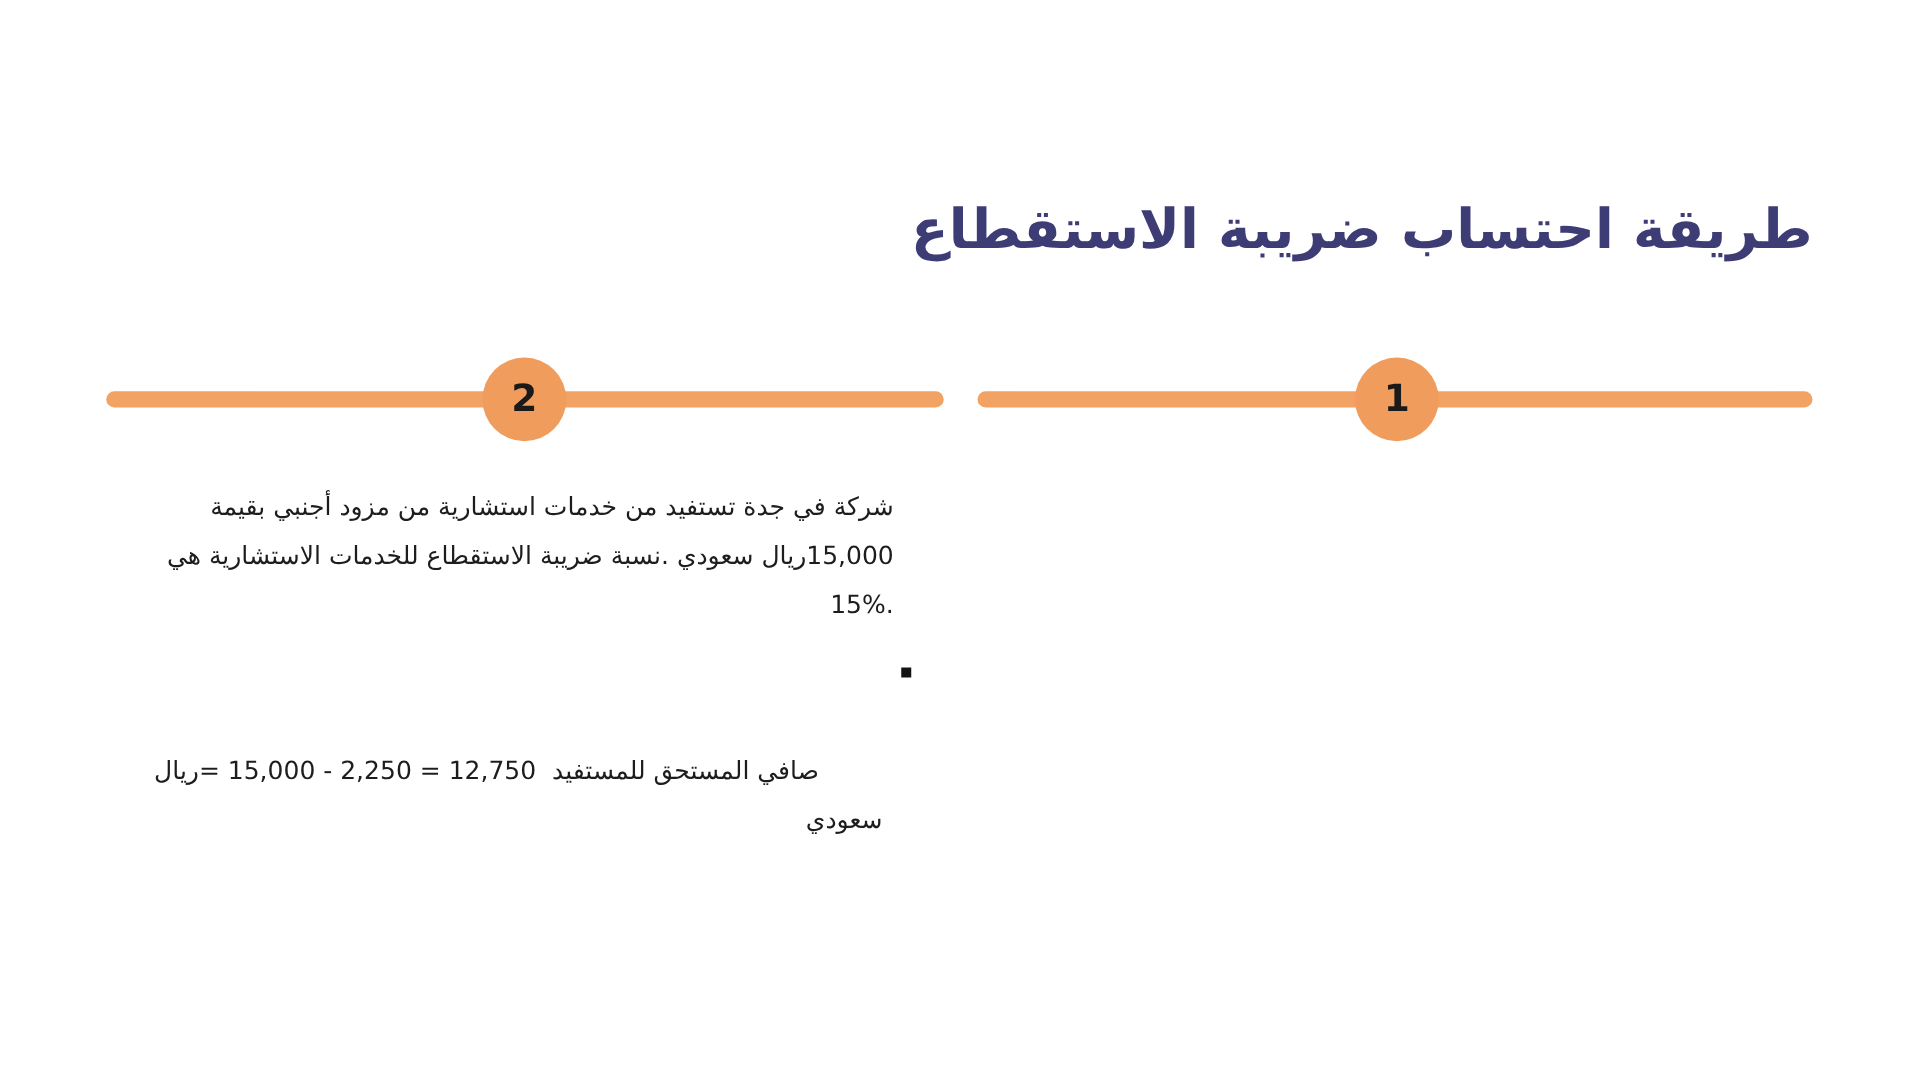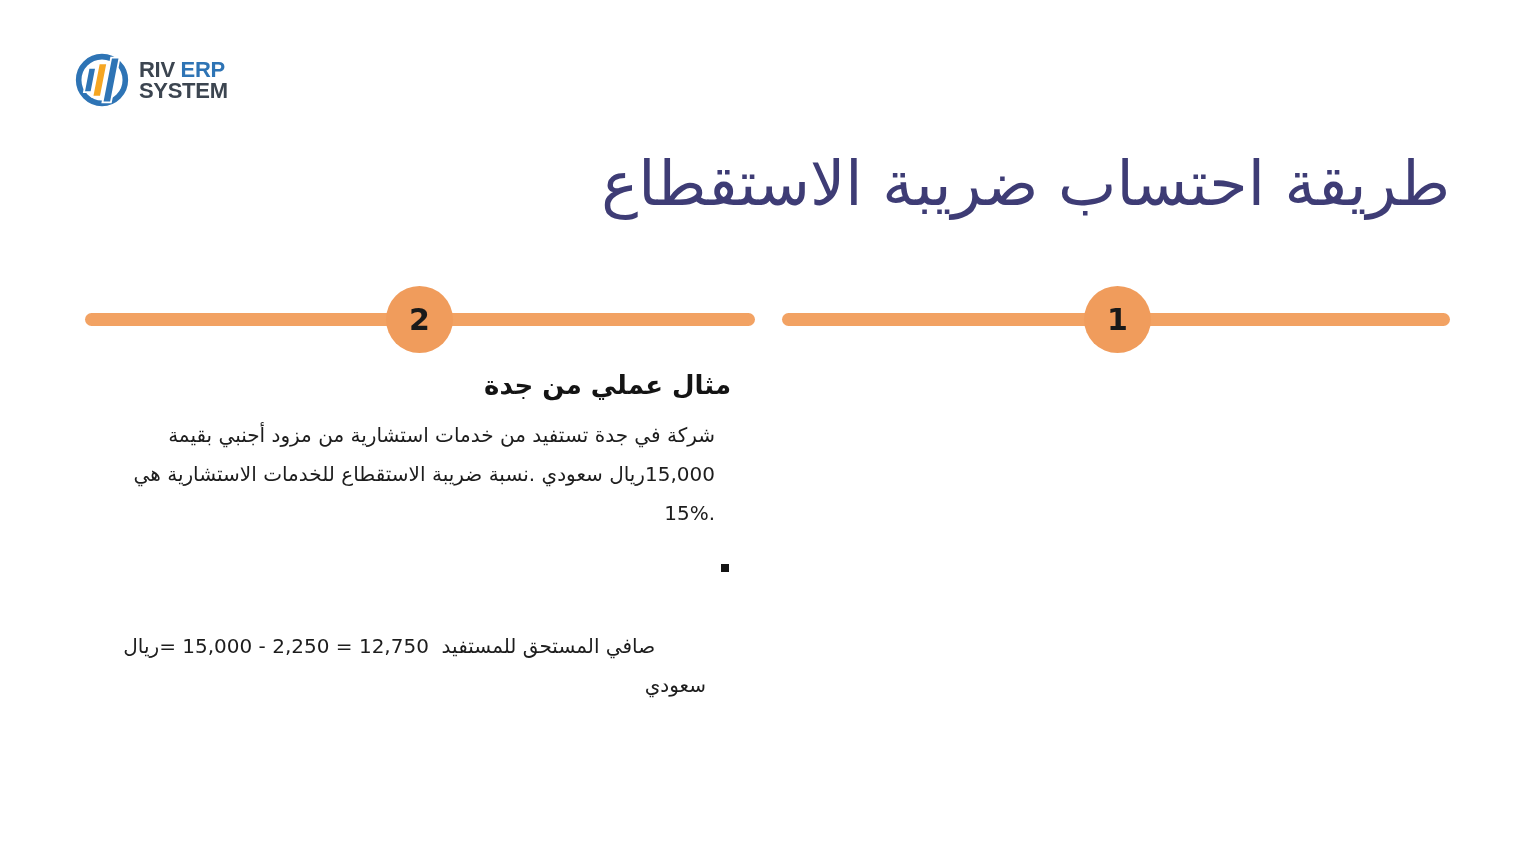--- a/index.html
+++ b/index.html
@@ -7,22 +7,22 @@
          font-family:"DejaVu Sans",sans-serif;color:#1c1c1c;}
 
   
   .logo{position:absolute;left:74px;top:52px;display:flex;align-items:center;gap:9px;}
   .logo svg{display:block;}
   .logo-text{font-family:"Liberation Sans","DejaVu Sans",sans-serif;font-weight:700;
              font-size:22px;line-height:21px;letter-spacing:-0.3px;color:var(--logoDark,#3c4550);}
   .logo-text .erp{color:var(--logoBlue,#2e74b5);}
 
   
-  .title{position:absolute;top:142px;right:86px;direction:rtl;white-space:nowrap;
-         font-size:62px;line-height:1.35;font-weight:400;color:var(--title,#3e3c75);}
+  .title{position:absolute;top:154px;right:86px;direction:rtl;white-space:nowrap;
+         font-size:44px;line-height:1.35;font-weight:700;color:var(--title,#3e3c75);}
 
   
   .tl-line{position:absolute;top:313px;height:13px;border-radius:8px;background:var(--accent,#f2a263);}
   .tl-line.right{left:782px;width:668px;}
   .tl-line.left{left:85px;width:670px;}
   .tl-circle{position:absolute;top:286px;width:67px;height:67px;border-radius:50%;
              background:var(--accentCircle,#f09c5c);display:flex;align-items:center;justify-content:center;
              font-size:30px;font-weight:600;color:#1a1a1a;}
   .tl-circle.c1{left:1084px;}
   .tl-circle.c2{left:386px;}
@@ -37,51 +37,33 @@
   .step ul{list-style:none;margin:16px 0 0 0;padding:0;}
   .step li{position:relative;padding-right:25px;margin:0 0 6px 0;
            font-size:20px;line-height:39px;color:#1d1d1d;white-space:pre-wrap;}
   .bullet-square{position:absolute;right:2px;top:15px;width:8px;height:8px;background:#141414;}
 </style>
 </head>
 <body>
 
 <div class="slide">
 
-  <div class="logo">
-    <span>
-      <svg width="56" height="56" viewBox="0 0 60 60" aria-hidden="true">
-        <circle cx="30" cy="30" r="25" fill="none" stroke="#2e74b5" stroke-width="6"></circle>
-        <g transform="translate(5,0) skewX(-11)">
-          <rect x="14" y="17" width="8" height="26" fill="#2e74b5" stroke="#ffffff" stroke-width="2"></rect>
-          <rect x="24" y="12" width="9" height="36" fill="#f5a623" stroke="#ffffff" stroke-width="2"></rect>
-          <rect x="36" y="6" width="9" height="48" fill="#2e74b5" stroke="#ffffff" stroke-width="2"></rect>
-        </g>
-      </svg>
-    </span>
-    <span class="logo-text">
-      <span>RIV</span>
-      <span class="erp">ERP</span><br>
-      <span>SYSTEM</span>
-    </span>
-  </div>
 
   <div class="title">طريقة احتساب ضريبة الاستقطاع</div>
 
   <div class="tl-line right"></div>
   <div class="tl-circle c1">
     <span>1</span>
   </div>
 
   <div class="tl-line left"></div>
   <div class="tl-circle c2">
     <span>2</span>
   </div>
   <div class="step s2">
-    <h2>مثال عملي من جدة</h2>
     <p>شركة في جدة تستفيد من خدمات استشارية من مزود أجنبي بقيمة 15,000ريال سعودي .نسبة ضريبة الاستقطاع للخدمات الاستشارية هي .%15</p>
     <ul>
       <li>
         <span class="bullet-square"></span>
         <span>صافي المستحق للمستفيد  12,750 = 2,250 - 15,000 =ريال سعودي</span>
       </li>
     </ul>
   </div>
 
 </div>

